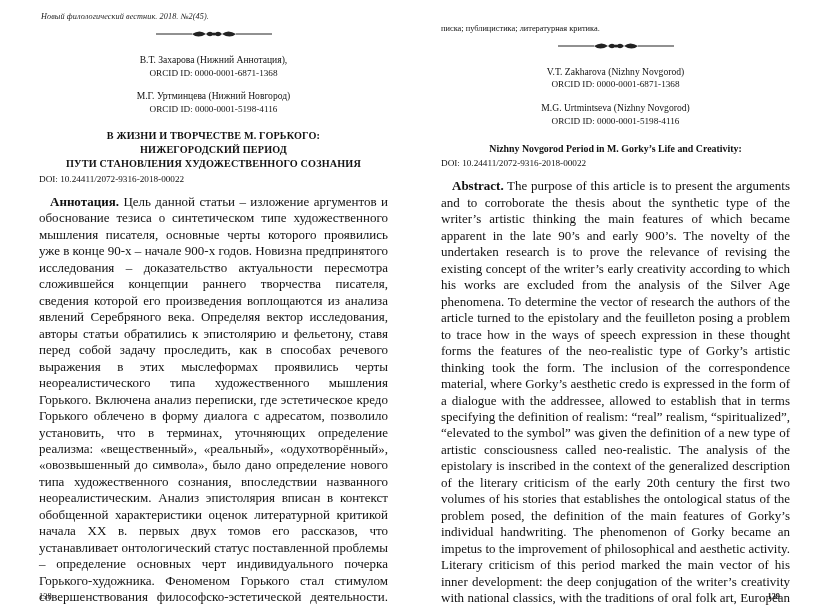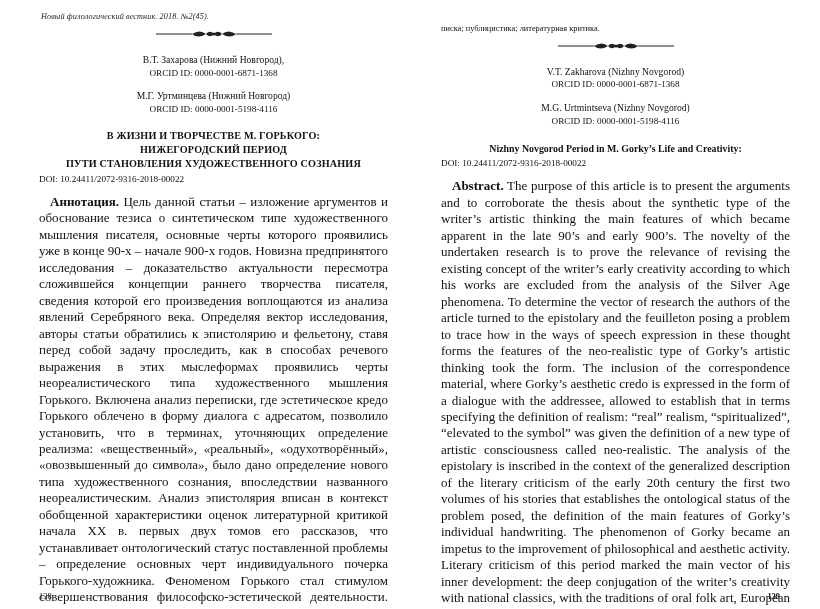--- a/index.html
+++ b/index.html
@@ -41,21 +41,21 @@
         <path d="M38 6 q8 -5 14 0 q-8 5 -14 0 Z" fill="#222"></path>
         <path d="M82 6 q-8 -5 -14 0 q8 5 14 0 Z" fill="#222"></path>
         <path d="M52 6 q4 -4.5 8 0 q-4 4.5 -8 0 Z" fill="#222"></path>
         <path d="M68 6 q-4 -4.5 -8 0 q4 4.5 8 0 Z" fill="#222"></path>
         <circle cx="60" cy="6" r="1.6" fill="#222"></circle>
       </svg>
     </div>
 
     <div class="authors">
       <div class="grp">
-        <div>В.Т. Захарова (Нижний Новгород),</div>
+        <div>В.Т. Захарова (Нижний Аннотация),</div>
         <div class="orcid">ORCID ID:  0000-0001-6871-1368</div>
       </div>
       <div class="grp">
         <div>М.Г. Уртминцева (Нижний Новгород)</div>
         <div class="orcid">ORCID ID: 0000-0001-5198-4116</div>
       </div>
     </div>
 
     <div class="title">
       <div>В ЖИЗНИ И ТВОРЧЕСТВЕ М. ГОРЬКОГО:</div>

